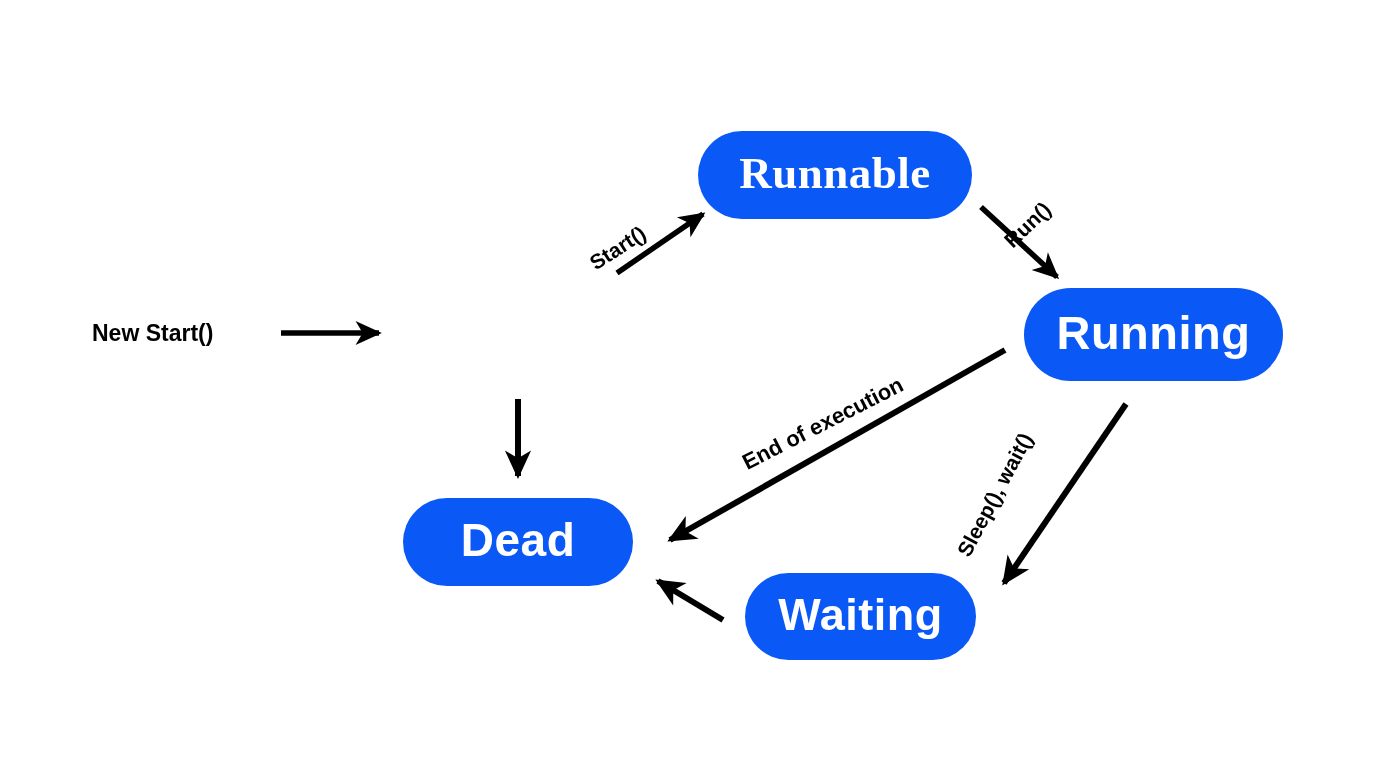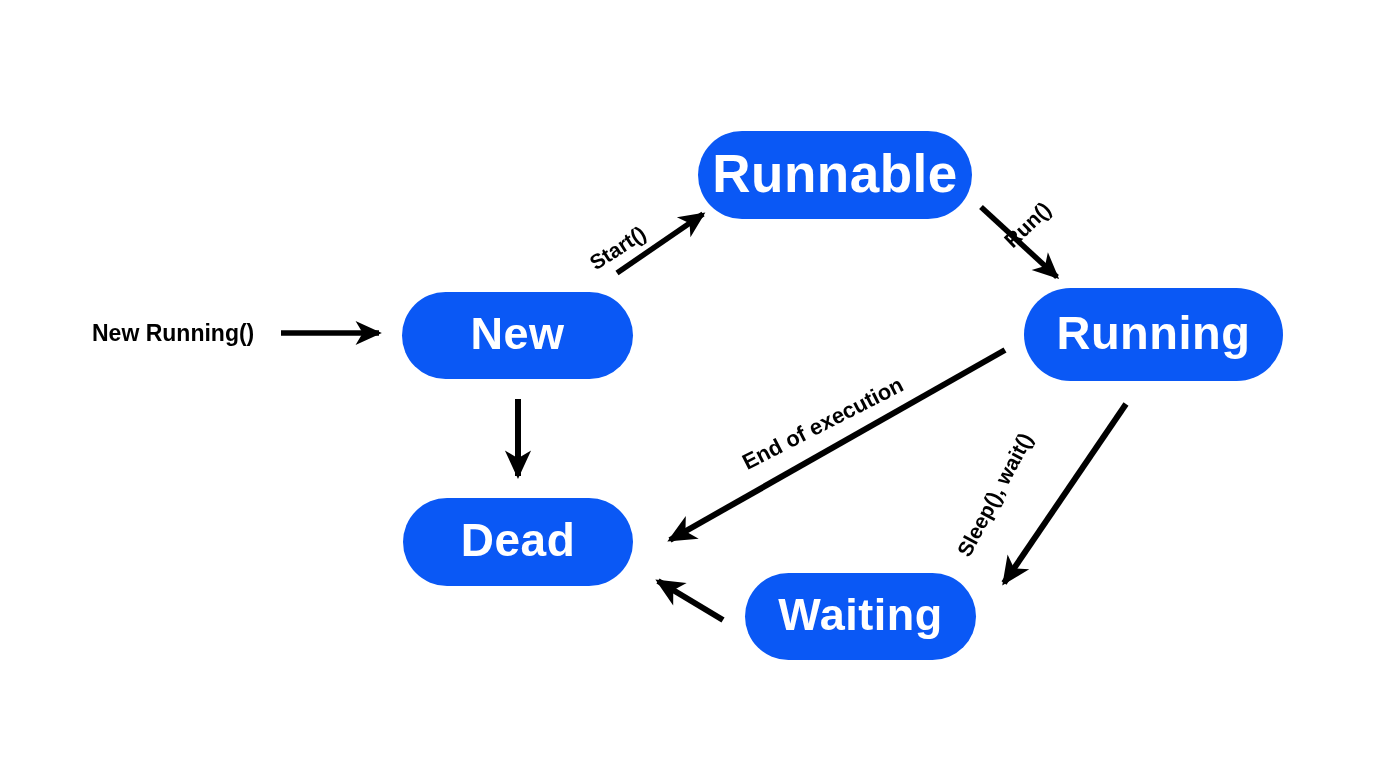--- a/index.html
+++ b/index.html
@@ -45,21 +45,21 @@
   .edge-label {
     position: absolute;
     color: #000000;
     font-weight: 700;
     white-space: nowrap;
     transform-origin: left center;
     user-select: none;
   }
   
   #node-new      { left: 402px; top: 292px;  width: 231px; height: 87px;  font-size: 45px; }
-  #node-runnable { left: 698px; top: 131px;  width: 274px; height: 88px;  font-size: 53px; }
+  #node-runnable { left: 698px; top: 131px;  width: 274px; height: 88px;  font-size: 45px; font-family: Liberation Serif, serif; }
   #node-running  { left: 1024px; top: 288px; width: 259px; height: 93px;  font-size: 47px; }
   #node-dead     { left: 403px; top: 498px;  width: 230px; height: 88px;  font-size: 46px; }
   #node-waiting  { left: 745px; top: 573px;  width: 231px; height: 87px;  font-size: 45px; justify-content: center; }
   
   #label-new-thread { left: 92px;  top: 320px; font-size: 23px; }
   #label-start      { left: 592px; top: 253px; font-size: 21px; transform: rotate(-33deg); }
   #label-run        { left: 1008px; top: 232px; font-size: 21px; transform: rotate(-44deg); }
   #label-end-exec   { left: 744px; top: 451px; font-size: 22px; transform: rotate(-27deg); }
   #label-sleep-wait { left: 963px; top: 543px; font-size: 21px; transform: rotate(-62deg); }
 </style>
@@ -83,41 +83,38 @@
 
     <line x1="518" y1="399" x2="518" y2="476" stroke="#000000" stroke-width="6" marker-end="url(#arrow)"></line>
 
     <line x1="1005" y1="350" x2="670" y2="540" stroke="#000000" stroke-width="6" marker-end="url(#arrow)"></line>
 
     <line x1="1126" y1="404" x2="1004" y2="583" stroke="#000000" stroke-width="6" marker-end="url(#arrow)"></line>
 
     <line x1="723" y1="620" x2="658" y2="581" stroke="#000000" stroke-width="6" marker-end="url(#arrow)"></line>
   </svg>
 
-  <div class="node" id="node-new">
-    <span class="node-label">New</span>
-  </div>
 
   <div class="node" id="node-runnable">
     <span class="node-label">Runnable</span>
   </div>
 
   <div class="node" id="node-dead">
     <span class="node-label">Dead</span>
   </div>
 
   <div class="node" id="node-running">
     <span class="node-label">Running</span>
   </div>
 
   <div class="node" id="node-waiting">
     <span class="node-label">Waiting</span>
   </div>
 
-  <div class="edge-label" id="label-new-thread">New Running()</div>
+  <div class="edge-label" id="label-new-thread">New Start()</div>
 
   <div class="edge-label" id="label-start">Start()</div>
 
   <div class="edge-label" id="label-run">Run()</div>
 
   <div class="edge-label" id="label-end-exec">End of execution</div>
 
   <div class="edge-label" id="label-sleep-wait">Sleep(), wait()</div>
 
 </div>

